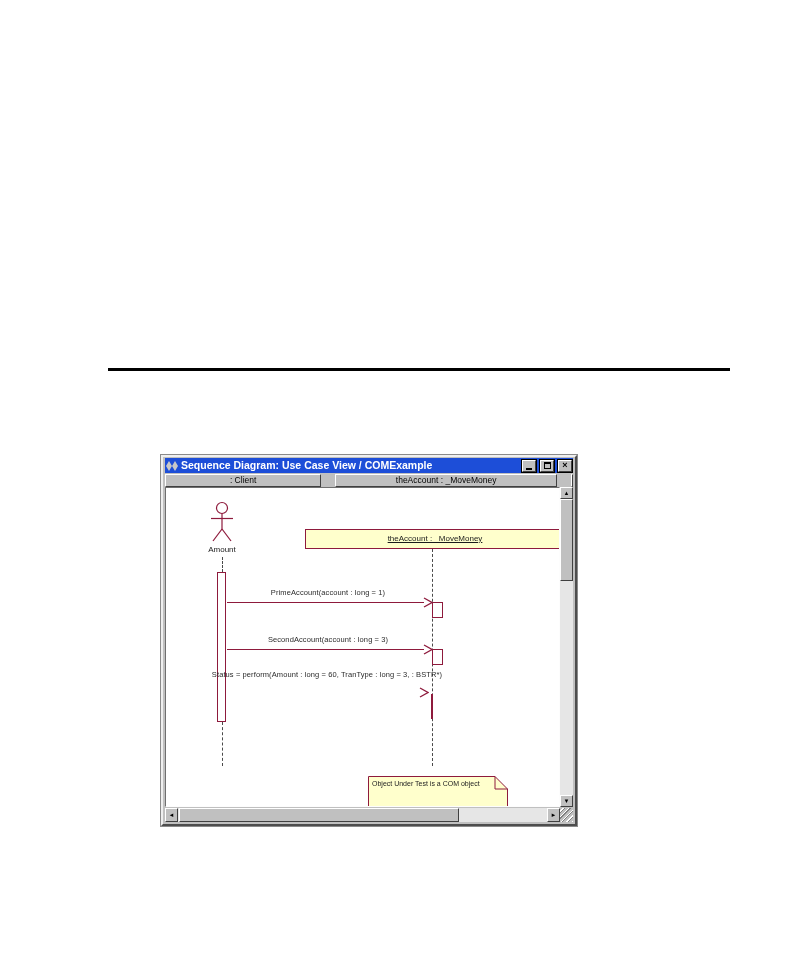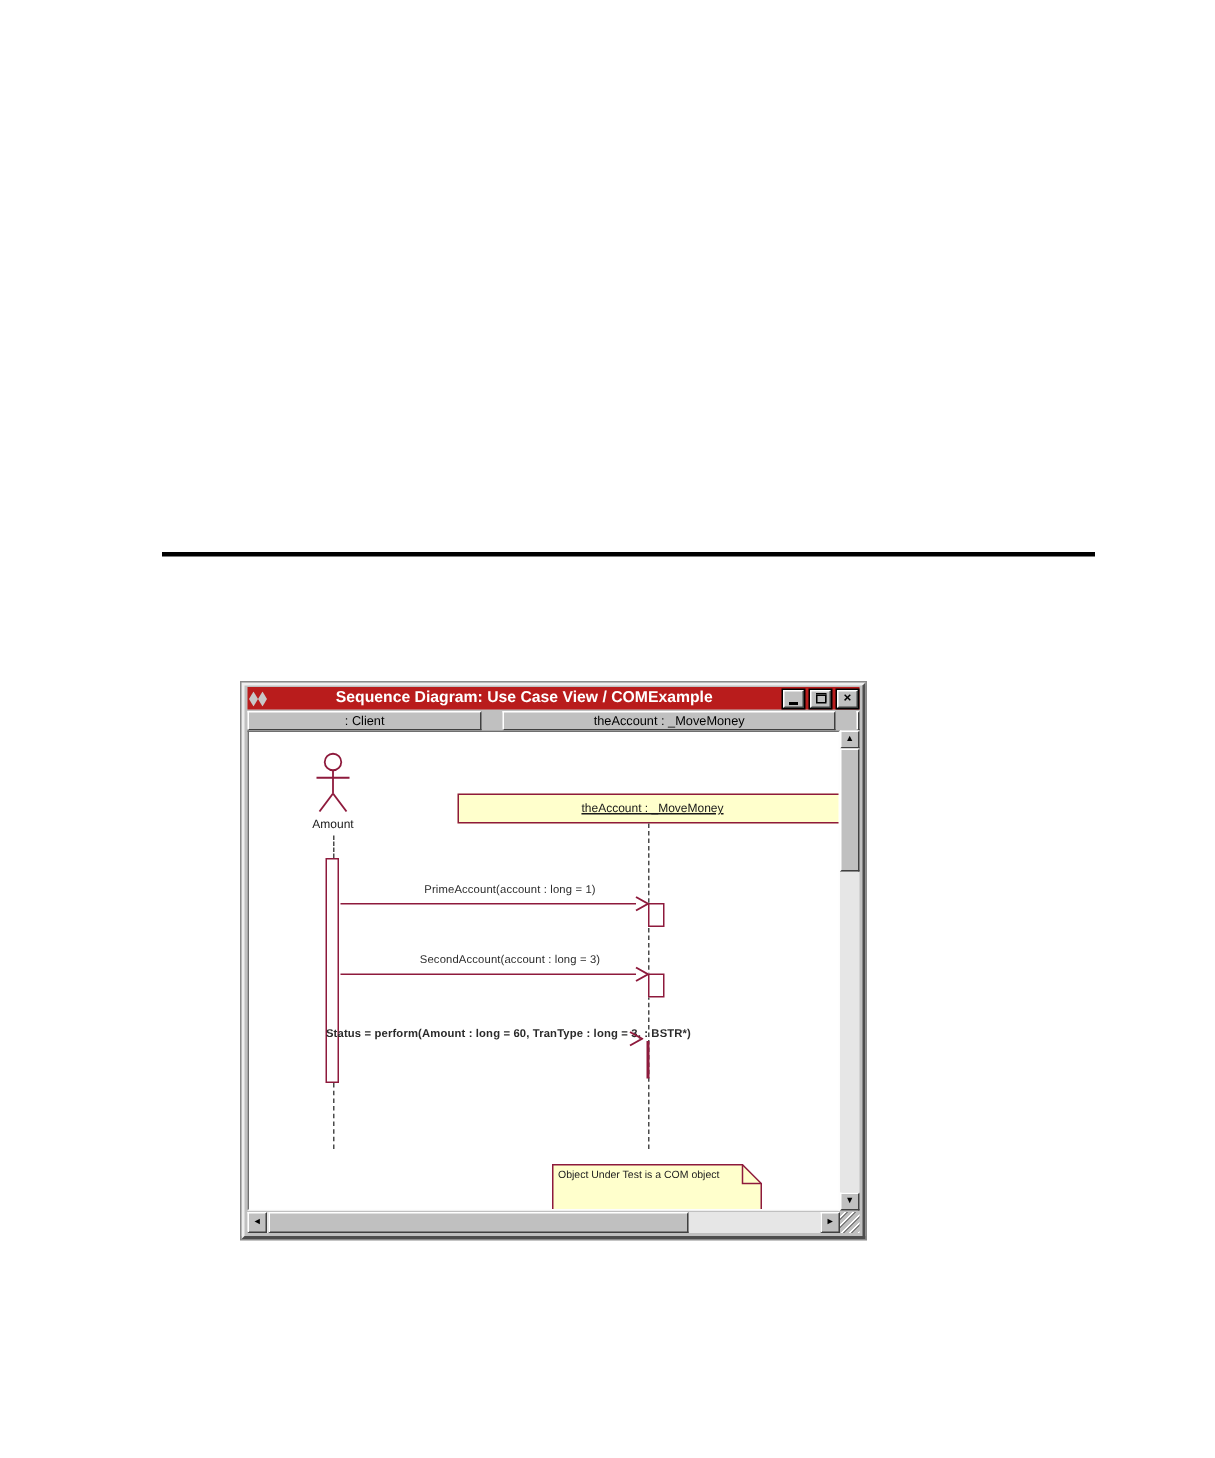--- a/index.html
+++ b/index.html
@@ -11,22 +11,22 @@
 
   
   .window {
     position:absolute; left:161px; top:455px; width:416px; height:371px;
     background:#c0c0c0; box-sizing:border-box;
     border:2px solid; border-color:#efefef #4d4d4d #4d4d4d #efefef;
     outline:1px solid #8a8a8a;
     padding:1px 2px 2px 2px; display:flex; flex-direction:column;
   }
   .titlebar {
-    height:15px; background:#b91c1c; color:#fff; display:flex; align-items:center;
-    gap:3px; padding:0 1px; flex:0 0 auto;text-align:center;
+    height:15px; background:#1d4ed8; color:#fff; display:flex; align-items:center;
+    gap:3px; padding:0 1px; flex:0 0 auto;
   }
   .title-text {
     flex:1; font-size:10.5px; font-weight:bold; white-space:nowrap; overflow:hidden;
     line-height:15px;
   }
   .tb-btn {
     width:14px; height:12px; background:#c0c0c0; flex:0 0 auto;
     border:1px solid; border-color:#fff #404040 #404040 #fff;
     box-shadow:0 0 0 1px #000;
     display:flex; align-items:center; justify-content:center;
@@ -83,21 +83,21 @@
   
   .abs { position:absolute; }
   .lifeline { position:absolute; width:0; border-left:1px dashed #4a4a4a; }
   .activation {
     position:absolute; box-sizing:border-box; background:#fff;
     border:1px solid var(--maroon);
   }
   .msg-line { position:absolute; height:0; border-top:1.5px solid var(--maroon); }
   .msg-label {
     position:absolute; font-size:7.5px; color:#2b2b2b; white-space:nowrap;
-    text-align:center; letter-spacing:0.1px;margin-left:12px;
+    text-align:center; letter-spacing:0.1px;
   }
   .obj-box {
     position:absolute; box-sizing:border-box; background:#ffffcc;
     border:1px solid var(--maroon); text-align:center;
     font-size:8px; color:#1a1a1a; line-height:18px;
   }
   .obj-box span { text-decoration:underline; }
   .actor-label { position:absolute; font-size:8px; color:#1a1a1a; text-align:center; }
   .note-text {
     position:absolute; font-size:7px; color:#222; line-height:8px; text-align:left;
@@ -169,21 +169,21 @@
         </svg>
         <div class="activation" style="left:266px; top:114px; width:11px; height:16px;"></div>
 
         <div class="msg-label" style="left:61px; top:147px; width:202px;">SecondAccount(account : long = 3)</div>
         <div class="msg-line" style="left:61px; top:161px; width:197px;"></div>
         <svg class="abs" style="left:256px; top:156px;" width="11" height="11">
           <polyline points="2,1 10,5.5 2,10" fill="none" stroke="#8e1a3c" stroke-width="1.3"></polyline>
         </svg>
         <div class="activation" style="left:266px; top:161px; width:11px; height:16px;"></div>
 
-        <div class="msg-label" style="left:30px; top:196px; width:262px;font-weight:bold;">Status = perform(Amount : long = 60, TranType : long = 3, : BSTR*)</div>
+        <div class="msg-label" style="left:30px; top:182px; width:262px;">Status = perform(Amount : long = 60, TranType : long = 3, : BSTR*)</div>
         <svg class="abs" style="left:252px; top:199px;" width="11" height="11">
           <polyline points="2,1 10,5.5 2,10" fill="none" stroke="#8e1a3c" stroke-width="1.3"></polyline>
         </svg>
         <div class="abs" style="left:265px; top:206px; width:0; height:25px; border-left:2px solid #8e1a3c;"></div>
 
         <svg class="abs" style="left:202px; top:288px;" width="140" height="36">
           <polygon points="0.5,0.5 127,0.5 139.5,13 139.5,35.5 0.5,35.5" fill="#ffffcc" stroke="#8e1a3c" stroke-width="1"></polygon>
           <polyline points="127,0.5 127,13 139.5,13" fill="none" stroke="#8e1a3c" stroke-width="1"></polyline>
         </svg>
         <div class="note-text" style="left:206px; top:292px; width:126px;">Object Under Test is a COM object</div>

